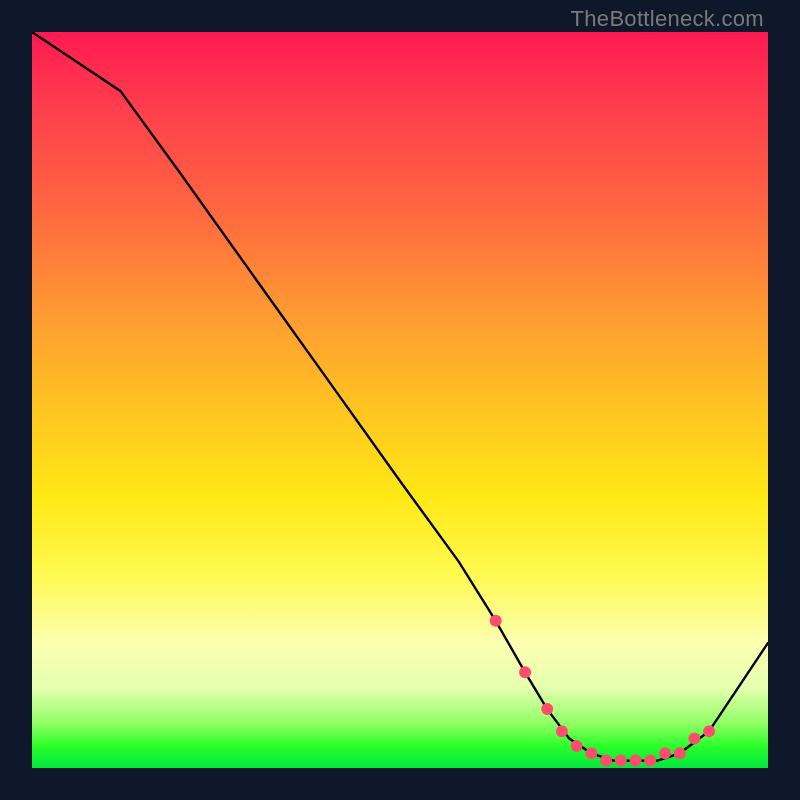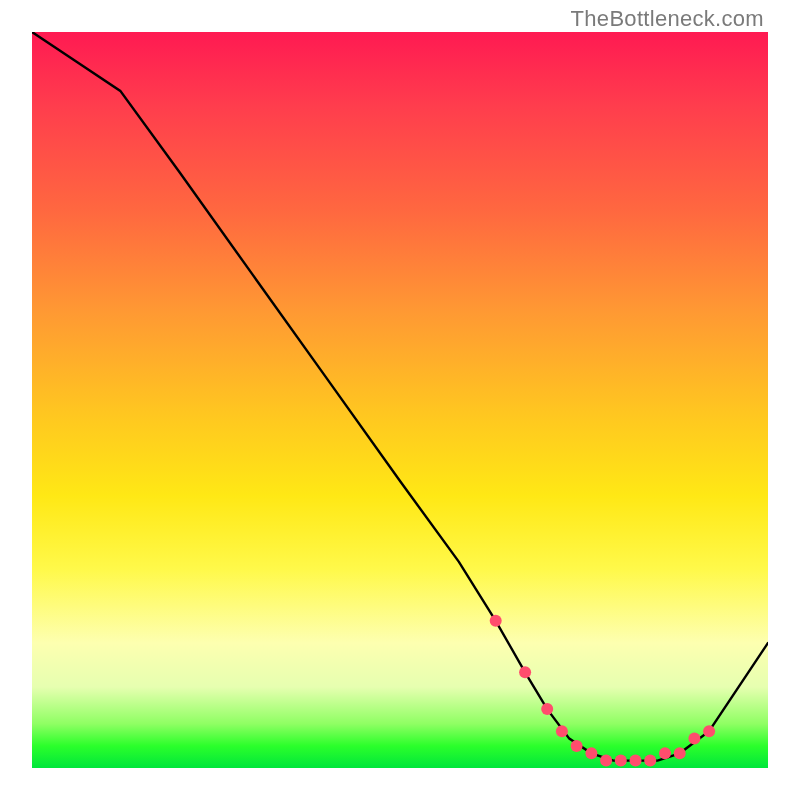--- a/index.html
+++ b/index.html
@@ -10,21 +10,21 @@
     background: #000;
     overflow: hidden;
     font-family: Arial, Helvetica, sans-serif;
   }
   .frame {
     position: absolute;
     top: 0;
     left: 0;
     width: 800px;
     height: 800px;
-    background: #ffffff;
+    background: #0f172a;
   }
   .plot-area {
     position: absolute;
     top: 32px;
     left: 32px;
     width: 736px;
     height: 736px;
     
     background: linear-gradient(
       to bottom,

